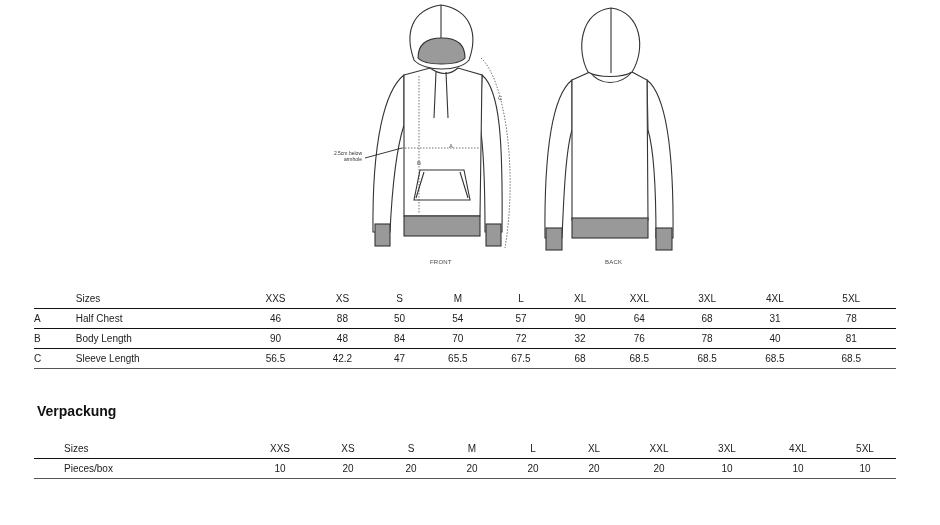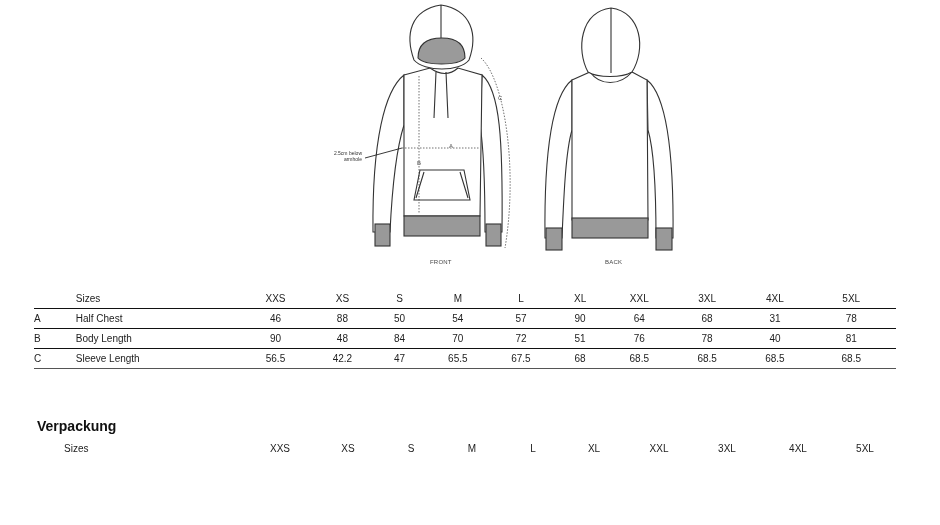--- a/index.html
+++ b/index.html
@@ -19,21 +19,21 @@
   td { padding: 0; height: 19px; vertical-align: middle; white-space: nowrap; }
   td.num { text-align: center; }
   tr.hdr td { height: 20px; }
   tr.row td { border-top: 1.5px solid #111; }
   tr.last td { border-bottom: 1.5px solid #555; }
 
   #size-table { left: 34px; top: 288px; width: 862px; }
   #pack-table { left: 34px; top: 438px; width: 862px; }
 
   .pack-title {
-    position: absolute; left: 37px; top: 418px;
+    position: absolute; left: 37px; top: 403px;
     font-size: 14px; font-weight: bold; color: #111;
   }
 </style>
 </head>
 <body>
 
 <svg class="illus" viewBox="0 0 940 280" xmlns="http://www.w3.org/2000/svg">
 
   <g fill="#fff" stroke="#333" stroke-width="1.1">
 
@@ -131,21 +131,21 @@
     <td class="num">78</td>
   </tr>
   <tr class="row">
     <td>B</td>
     <td>Body Length</td>
     <td class="num">90</td>
     <td class="num">48</td>
     <td class="num">84</td>
     <td class="num">70</td>
     <td class="num">72</td>
-    <td class="num">51</td>
+    <td class="num">32</td>
     <td class="num">76</td>
     <td class="num">78</td>
     <td class="num">40</td>
     <td class="num">81</td>
   </tr>
   <tr class="row last">
     <td>C</td>
     <td>Sleeve Length</td>
     <td class="num">56.5</td>
     <td class="num">42.2</td>
@@ -186,14 +186,28 @@
     <td class="num">XS</td>
     <td class="num">S</td>
     <td class="num">M</td>
     <td class="num">L</td>
     <td class="num">XL</td>
     <td class="num">XXL</td>
     <td class="num">3XL</td>
     <td class="num">4XL</td>
     <td class="num">5XL</td>
   </tr>
+  <tr class="row last">
+    <td></td>
+    <td>Pieces/box</td>
+    <td class="num">10</td>
+    <td class="num">20</td>
+    <td class="num">20</td>
+    <td class="num">20</td>
+    <td class="num">20</td>
+    <td class="num">20</td>
+    <td class="num">20</td>
+    <td class="num">10</td>
+    <td class="num">10</td>
+    <td class="num">10</td>
+  </tr>
 </tbody>
   </table>
 
 </body></html>

